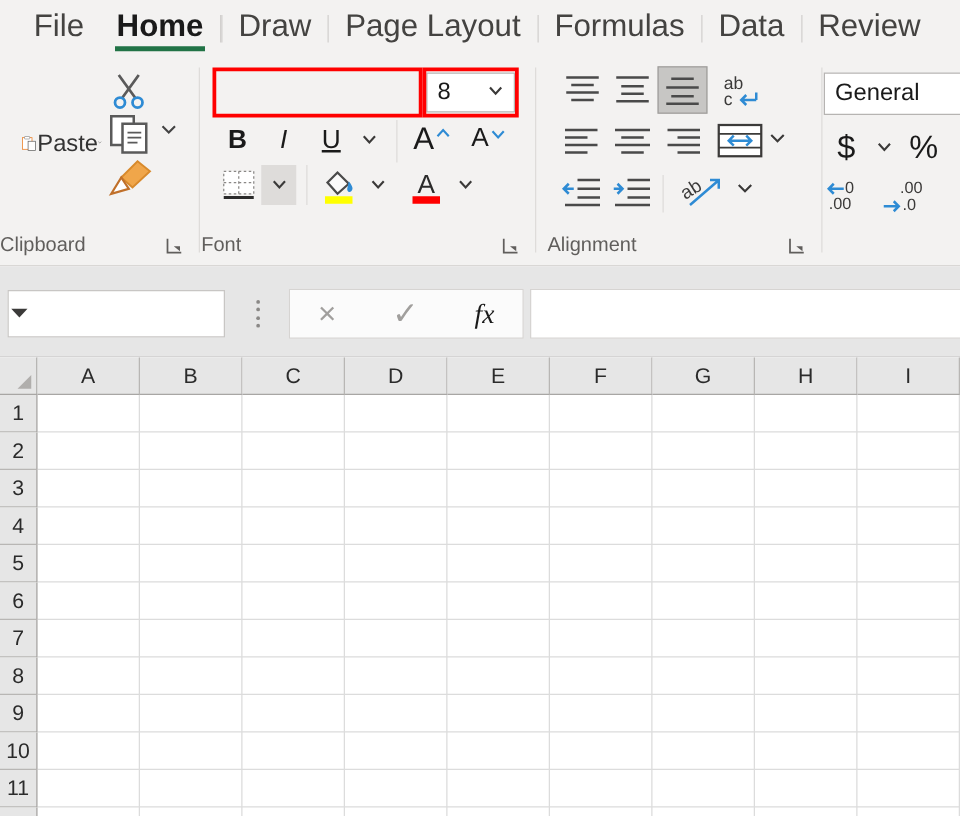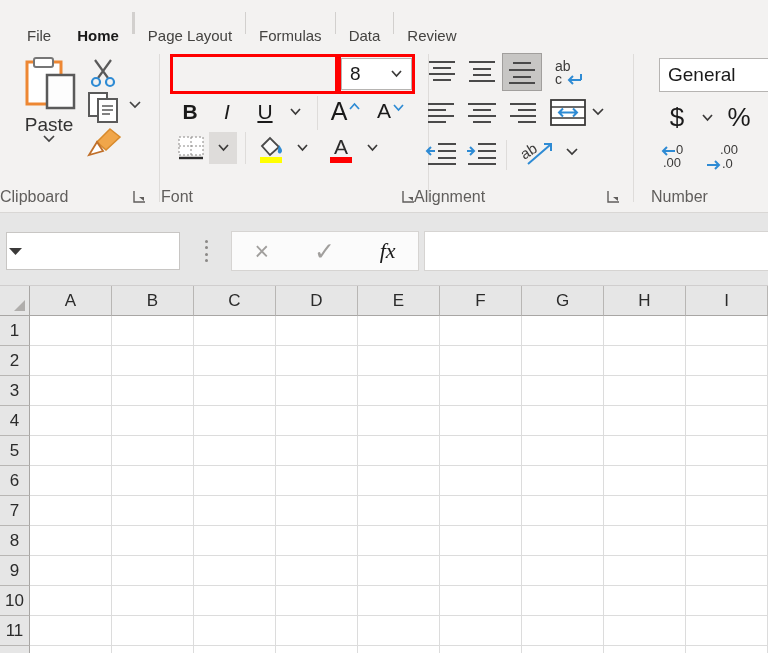--- a/index.html
+++ b/index.html
@@ -12,25 +12,24 @@
   #app { position: relative; width: 768px; height: 653px; }
 
   
   .tabbar {
     position: absolute; left: 0; top: 0; width: 768px; height: 48px;
     background: #f3f2f1;
     display: flex; align-items: flex-start;
   }
   .tab {
     position: relative;
-    font-size: 15px; color: #444341;
+    font-size: 25px; color: #444341;
     padding: 8px 13px 2px 13px;
     white-space: nowrap;
     line-height: 26px;
-    margin-top: 15px;
   }
   .tab.first { margin-left: 14px; }
   .tab.active { color: #1a1a1a; font-weight: bold; }
   .tab.active::after {
     content: ""; position: absolute;
     left: 12px; right: 12px; bottom: -5px; height: 4px;
     background: #217346;
   }
   .tabsep {
     width: 1px; height: 22px; background: #d2d0ce; margin-top: 12px;
@@ -58,21 +57,21 @@
   }
   .dlg-launcher {
     position: absolute; bottom: 8px; width: 16px; height: 16px;
   }
   .dlg-launcher svg { display: block; }
 
   
   #g-clipboard { left: 0; width: 160px; }
   .paste-btn {
     position: absolute; left: 16px; top: 8px; width: 66px; height: 118px;
-    display: flex; flex-direction: column; align-items: center;
+    display: flex; flex-direction: row; align-items: center;
   }
   .paste-label {
     font-size: 19px; color: #333; margin-top: 2px; line-height: 22px;
   }
   .caret-sm { margin-top: -2px; }
 
   .mini-btn {
     position: absolute; width: 34px; height: 32px;
   }
 
@@ -92,21 +91,21 @@
   .redbox {
     position: absolute; border: 3px solid #ff0000; pointer-events: none;
   }
 
   .fbtn {
     position: absolute; display: flex; align-items: center; justify-content: center;
     font-size: 21px; color: #1a1a1a;
   }
 
   
-  #g-align { left: 414px; width: 220px; }
+  #g-align { left: 438px; width: 220px; }
   .abtn { position: absolute; }
   .abtn.sel {
     background: #c7c6c4; border: 1px solid #a19f9d;
   }
 
   
   #g-number { left: 651px; width: 117px; }
 
   
   .fbar {
@@ -173,20 +172,21 @@
 </head>
 <body>
 
 <div id="app">
 
   <div class="tabbar">
     <div class="tab first">File</div>
     <div class="tab active">Home</div>
     <div class="tabsep"></div>
     <div class="tabsep"></div>
+    <div class="tab">Draw</div>
     <div class="tabsep"></div>
     <div class="tab">Page Layout</div>
     <div class="tabsep"></div>
     <div class="tab">Formulas</div>
     <div class="tabsep"></div>
     <div class="tab">Data</div>
     <div class="tabsep"></div>
     <div class="tab">Review</div>
   </div>
 
@@ -443,21 +443,20 @@
         </svg>
       </div>
       <div class="fbtn" style="left:52px; top:92px; width:40px; height:32px;">
         <svg width="40" height="30" viewBox="0 0 40 30">
           <text x="17" y="13" font-family="Liberation Sans, sans-serif" font-size="13" fill="#3b3a39">.00</text>
           <path d="M4 24 H16 M12 20 L16 24 L12 28" fill="none" stroke="#2e8bd4" stroke-width="2"></path>
           <text x="19" y="27" font-family="Liberation Sans, sans-serif" font-size="13" fill="#3b3a39">.0</text>
         </svg>
       </div>
 
-      <div class="group-label">Number</div>
     </div>
   </div>
   <div class="ribbon-bottomline"></div>
 
   <div class="fbar"></div>
 
   <div class="namebox">
     <span class="ncar">
       <svg width="17" height="11" viewBox="0 0 17 11">
         <path d="M2 3 L8.5 10 L15 3 Z" fill="#3b3a39"></path>

